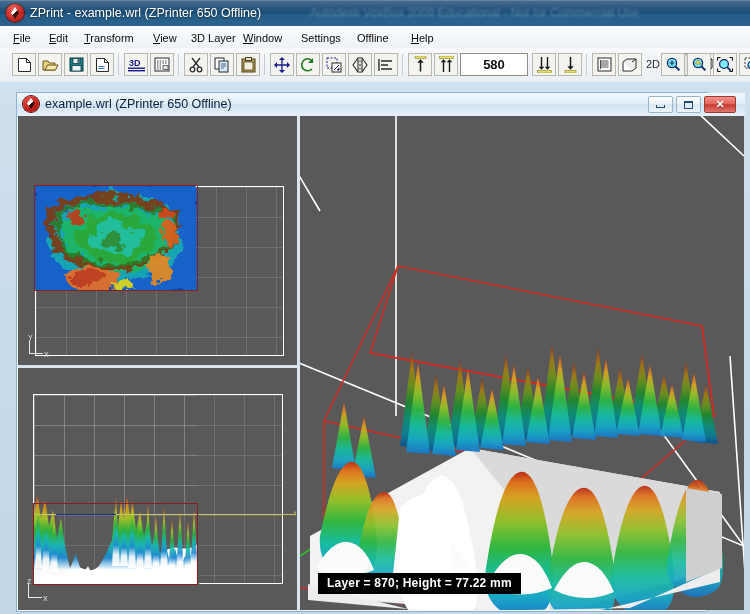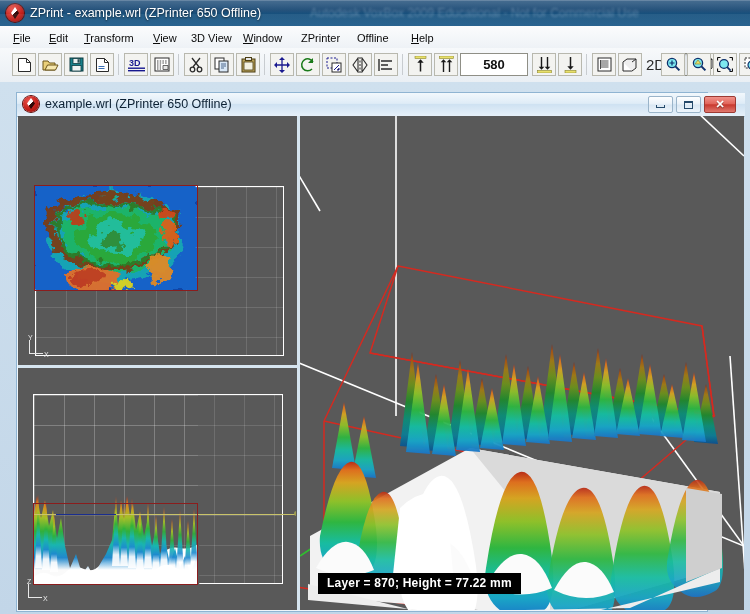--- a/index.html
+++ b/index.html
@@ -77,21 +77,21 @@
   .tsep{position:absolute;top:6px;width:1px;height:21px;background:#c8ccd0;}
   .tbtn svg{display:block;}
   .layerbox{
     position:absolute;top:5px;width:68px;height:23px;background:#ffffff;
     border:1px solid #8f8f86;box-sizing:border-box;
     display:flex;align-items:center;justify-content:center;
     font-size:13px;font-weight:bold;color:#111;
   }
   .lbl2d{
     position:absolute;top:5px;height:23px;line-height:23px;
-    font-size:15px;color:#2a2a2a;
+    font-size:11px;color:#2a2a2a;
   }
 
   
   .mdi{
     position:absolute;left:0;top:82px;width:750px;height:532px;
     background:linear-gradient(180deg,#cfe0ee 0%, #c2d6e8 100%);
   }
 
   
   .childwin{
@@ -188,23 +188,23 @@
     <div class="title-text">ZPrint - example.wrl (ZPrinter 650 Offline)</div>
     <div class="title-ghost">Autodesk VoxBox  2009  Educational - Not for Commercial Use</div>
     <div class="glass"></div>
   </div>
 
   <div class="menubar">
     <div class="mi" style="left:8px"><u>F</u>ile</div>
     <div class="mi" style="left:44px"><u>E</u>dit</div>
     <div class="mi" style="left:79px"><u>T</u>ransform</div>
     <div class="mi" style="left:148px"><u>V</u>iew</div>
-    <div class="mi" style="left:186px">3D View</div>
+    <div class="mi" style="left:186px">3D Layer</div>
     <div class="mi" style="left:238px"><u>W</u>indow</div>
-    <div class="mi" style="left:296px">ZPrinter</div>
+    <div class="mi" style="left:296px">Settings</div>
     <div class="mi" style="left:352px">Offline</div>
     <div class="mi" style="left:406px"><u>H</u>elp</div>
   </div>
 
   <div class="toolbar">
 
     <div class="tbtn" style="left:12px">
       <svg width="15" height="16" viewBox="0 0 15 16">
         <path d="M1.5 1.5h8l4 4v9h-12z" fill="#fff" stroke="#2b2b2b" stroke-width="1"></path>
         <path d="M9.5 1.5v4h4" fill="none" stroke="#2b2b2b" stroke-width="1"></path>

